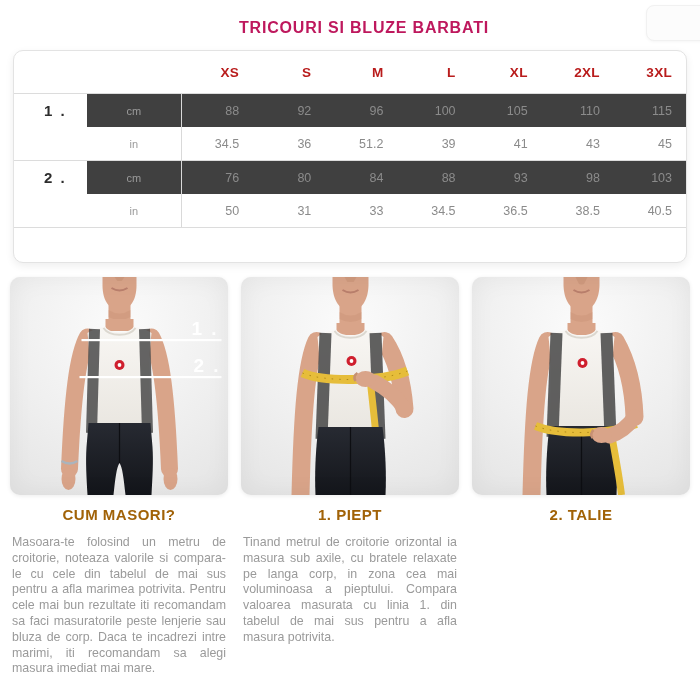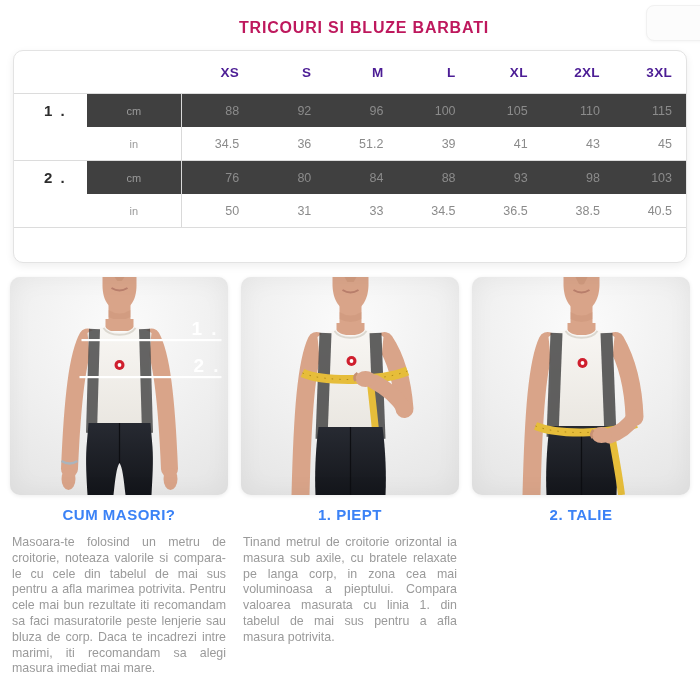--- a/index.html
+++ b/index.html
@@ -22,21 +22,21 @@
   .size-card{
     position:relative;margin:13px 13px 0;background:#fff;
     border:1px solid #e3e3e3;border-radius:10px;
     box-shadow:0 3px 8px rgba(0,0,0,.07);
     padding-bottom:34px;overflow:hidden;
   }
   table.size-table{width:100%;border-collapse:collapse;table-layout:fixed;}
   .size-table col.c-group{width:73px;}
   .size-table col.c-unit{width:94px;}
   .size-table thead th{
-    height:42px;font-size:13.5px;font-weight:bold;color:#4c1d95;
+    height:42px;font-size:13.5px;font-weight:bold;color:#b91c1c;
     text-align:right;padding:0 14px 0 0;letter-spacing:.3px;
     border-bottom:1px solid #dcdcdc;
   }
   .size-table td{
     height:33px;font-size:12.5px;color:#8b8b8b;
     text-align:right;padding:0 14px 0 0;
   }
   .size-table td.unit-cell{
     text-align:center;padding:0;font-size:11px;color:#9b9b9b;
     border-right:1px solid #d9d9d9;
@@ -56,21 +56,21 @@
     position:relative;height:218px;border-radius:10px;overflow:hidden;
     background:#ececec;box-shadow:0 1px 4px rgba(0,0,0,.08);
   }
   .photo::after{
     content:"";position:absolute;inset:0;border-radius:10px;
     box-shadow:inset 0 0 26px rgba(0,0,0,.05);pointer-events:none;
   }
   .photo svg{display:block;width:100%;height:100%;}
   .guide-heading{
     margin:11px 0 0;text-align:center;font-size:15px;font-weight:bold;
-    letter-spacing:.5px;color:#3b82f6;
+    letter-spacing:.5px;color:#a16207;
   }
   .guide-body{
     margin:12px 2px 0;font-size:12.4px;line-height:15.8px;color:#9a9a9a;
     text-align:justify;white-space:pre-line;
   }
   .overlay-label{
     font-family:"Liberation Sans","DejaVu Sans",sans-serif;
     font-weight:bold;font-size:19px;fill:#ffffff;letter-spacing:2px;
   }
 </style>

